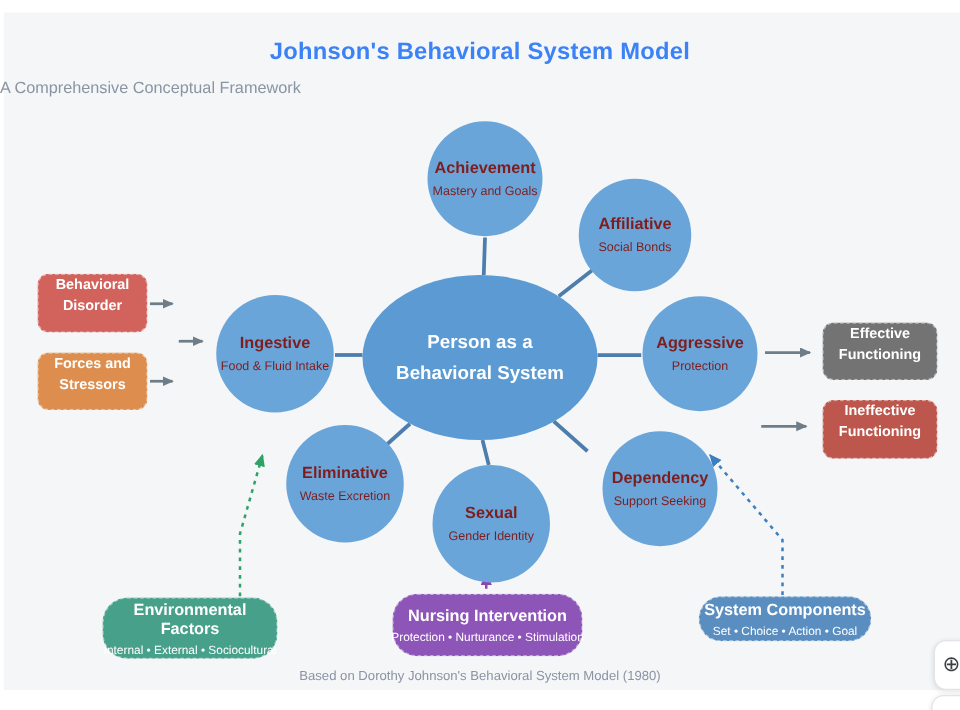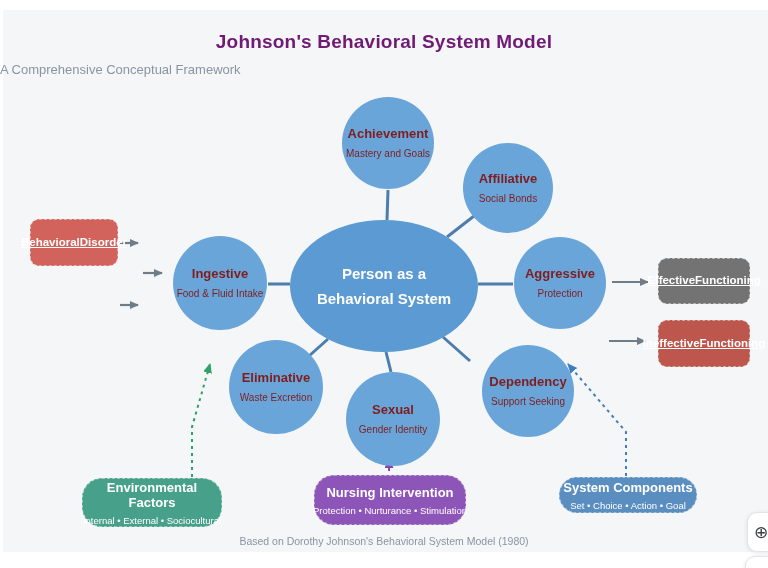--- a/index.html
+++ b/index.html
@@ -4,42 +4,41 @@
 <style>
   html,body{margin:0;padding:0;background:#fff;}
   .stage{
     position:relative;width:768px;height:568px;overflow:hidden;background:#fff;
     font-family:"Liberation Sans","DejaVu Sans",sans-serif;
     -webkit-font-smoothing:antialiased;
   }
   .canvas{position:absolute;left:3px;top:10px;width:765px;height:542px;background:#f4f6f8;}
   .hdr-title{
     position:absolute;left:0;top:31px;width:768px;text-align:center;
-    font-size:19px;font-weight:bold;color:#701a75;letter-spacing:.2px;
+    font-size:19px;font-weight:bold;color:#3b82f6;letter-spacing:.2px;
   }
   .hdr-sub{
     position:absolute;left:0;top:62px;width:768px;text-align:left;
     font-size:13px;color:#8a94a3;
   }
   svg.connectors{position:absolute;left:0;top:0;pointer-events:none;}
   .node{position:absolute;display:flex;flex-direction:column;align-items:center;justify-content:center;text-align:center;color:#7f1d1d;box-sizing:border-box;}
   .circle{background:#6aa5da;border-radius:50%;}
   .circle .node-title{font-size:13px;font-weight:bold;line-height:1.1;}
   .circle .node-sub{font-size:10px;margin-top:6px;white-space:nowrap;}
   .ellipse{
     position:absolute;left:290px;top:220px;width:188px;height:132px;border-radius:50%;
     background:#5b9ad2;display:flex;align-items:center;justify-content:center;text-align:center;color:#fff;
   }
   .ellipse .ellipse-text{font-size:15px;font-weight:bold;line-height:1.7;}
   .ellipse .ellipse-text span{display:block;}
   .sbox{
-    position:absolute;border-radius:9px;display:flex;align-items:center;justify-content:center;
+    position:absolute;border-radius:9px;display:flex;flex-direction:column;align-items:center;justify-content:flex-start;
     text-align:center;color:#fff;font-weight:bold;font-size:11.5px;line-height:1.5;box-sizing:border-box;
     border:1px dashed rgba(255,255,255,.45);
-    text-decoration:underline;
   }
   .sbox span{display:block;}
   .bx-bd{left:30px;top:219px;width:88px;height:47px;background:#d2625c;}
   .bx-fs{left:30px;top:282px;width:88px;height:46px;background:#dd8e4e;}
   .bx-ef{left:658px;top:258px;width:92px;height:46px;background:#737373;}
   .bx-if{left:658px;top:320px;width:92px;height:47px;background:#bd564c;}
   .bbox{
     position:absolute;border-radius:20px;display:flex;flex-direction:column;align-items:center;justify-content:center;
     text-align:center;color:#fff;box-sizing:border-box;border:1px dashed rgba(255,255,255,.45);
   }
@@ -141,20 +140,24 @@
   </div>
   <div class="node circle" style="left:173px;top:236px;width:94px;height:94px">
     <div class="node-title">Ingestive</div>
     <div class="node-sub">Food &amp; Fluid Intake</div>
   </div>
 
   <div class="sbox bx-bd">
     <span>Behavioral</span>
     <span>Disorder</span>
   </div>
+  <div class="sbox bx-fs">
+    <span>Forces and</span>
+    <span>Stressors</span>
+  </div>
 
   <div class="sbox bx-ef">
     <span>Effective</span>
     <span>Functioning</span>
   </div>
   <div class="sbox bx-if">
     <span>Ineffective</span>
     <span>Functioning</span>
   </div>
 

